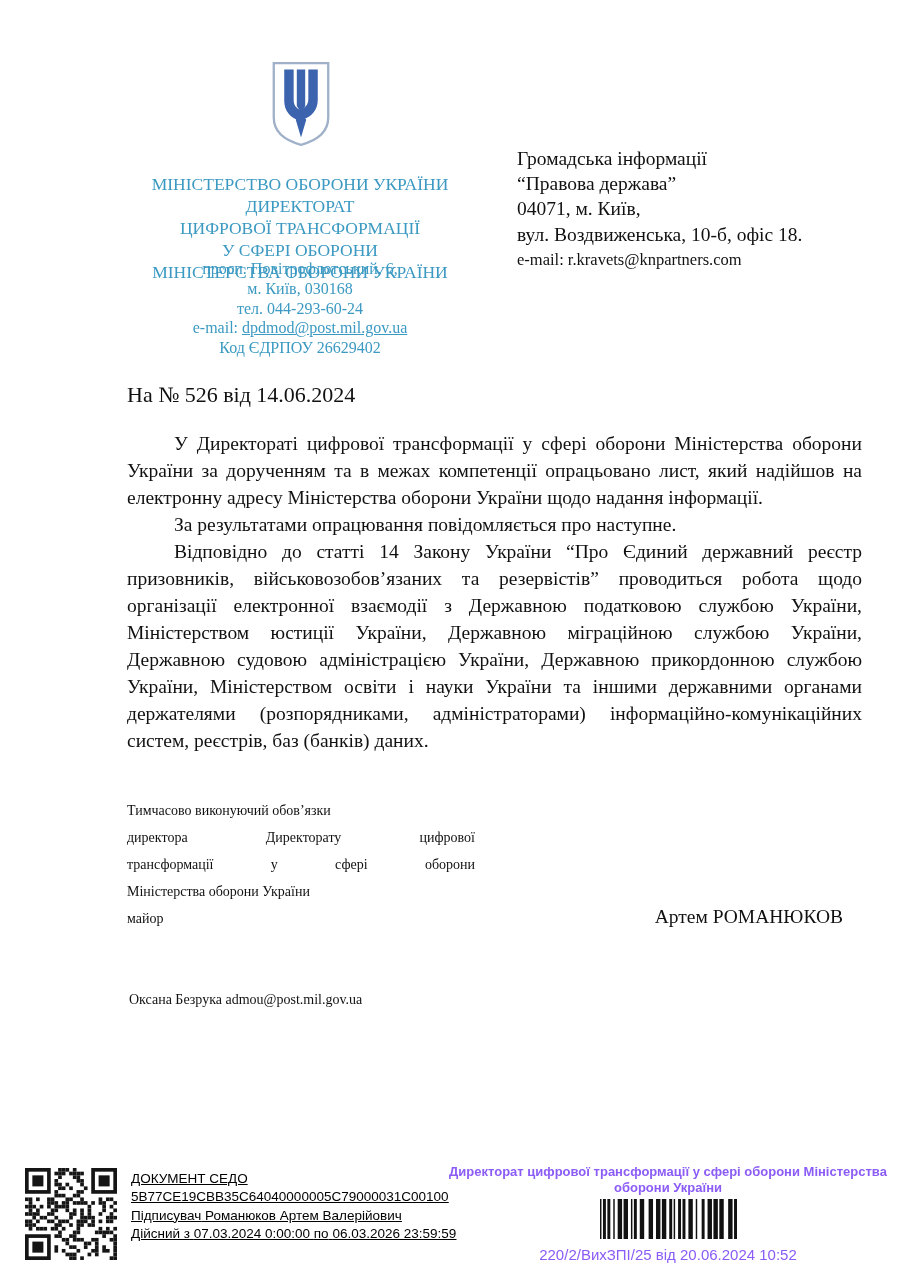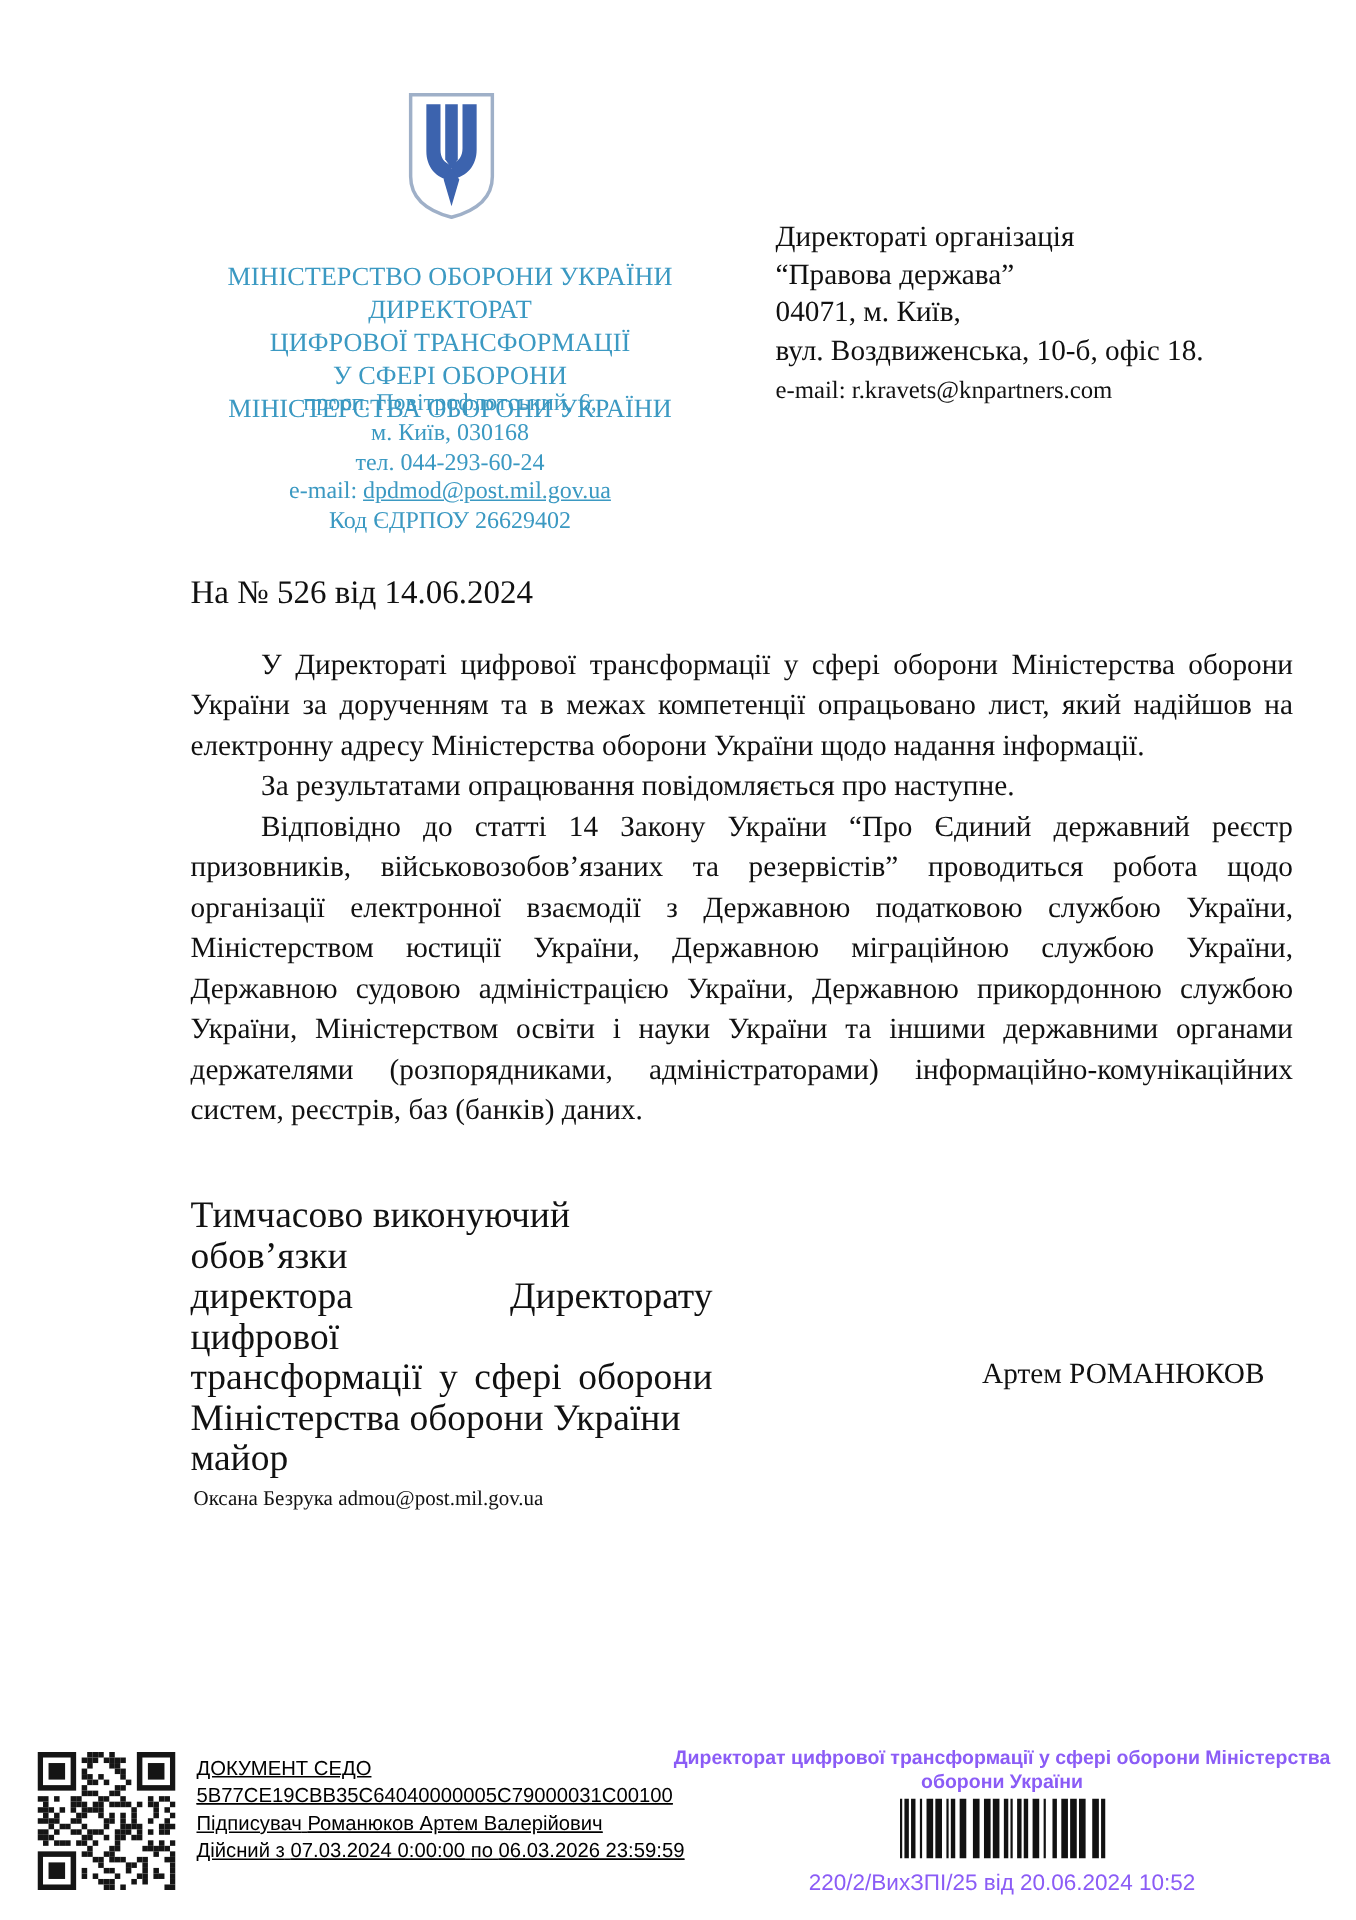--- a/index.html
+++ b/index.html
@@ -25,21 +25,21 @@
     font-size:19.5px;line-height:25.2px;color:#111;
   }
   .recipient .rec-email{font-size:16.5px;line-height:22px;margin-top:2px;}
   
   .ref{position:absolute;left:127px;top:382px;font-size:22px;}
   .body-text{position:absolute;left:127px;top:430px;width:735px;}
   .body-text p{
     margin:0;font-size:19.5px;line-height:27px;text-align:justify;text-indent:47px;
   }
   
-  .sig{position:absolute;left:127px;top:797px;width:348px;font-size:25px;line-height:27px;}
+  .sig{position:absolute;left:127px;top:797px;width:348px;font-size:14px;line-height:27px;}
   .sig .stretch{text-align:justify;text-align-last:justify;}
   .sig-name{position:absolute;top:906px;right:61px;font-size:19.5px;}
   .executor{position:absolute;left:129px;top:992px;font-size:14px;color:#111;}
   
   .sedo{
     position:absolute;left:25px;top:1168px;display:flex;align-items:flex-start;
     font-family:"Liberation Sans",sans-serif;color:#000000;text-decoration:underline;
   }
   .sedo .qr{width:92px;height:92px;flex:0 0 auto;}
   .sedo .sedo-text{margin-left:14px;font-size:13.5px;line-height:18.4px;padding-top:2px;white-space:nowrap;}
@@ -82,21 +82,21 @@
     <div>м. Київ, 030168</div>
     <div>тел. 044-293-60-24</div>
     <div>
       <span>e-mail:</span>
       <span class="email-link">dpdmod@post.mil.gov.ua</span>
     </div>
     <div>Код ЄДРПОУ 26629402</div>
   </div>
 
   <div class="recipient">
-    <div>Директораті організація</div>
+    <div>Громадська інформації</div>
     <div>“Правова держава”</div>
     <div>04071, м. Київ,</div>
     <div>вул. Воздвиженська, 10-б, офіс 18.</div>
     <div class="rec-email">e-mail: r.kravets@knpartners.com</div>
   </div>
 
   <div class="ref">На № 526 від 14.06.2024</div>
 
   <div class="body-text">
     <p>У Директораті цифрової трансформації у сфері оборони Міністерства оборони України за дорученням та в межах компетенції опрацьовано лист, який надійшов на електронну адресу Міністерства оборони України щодо надання інформації.</p>

